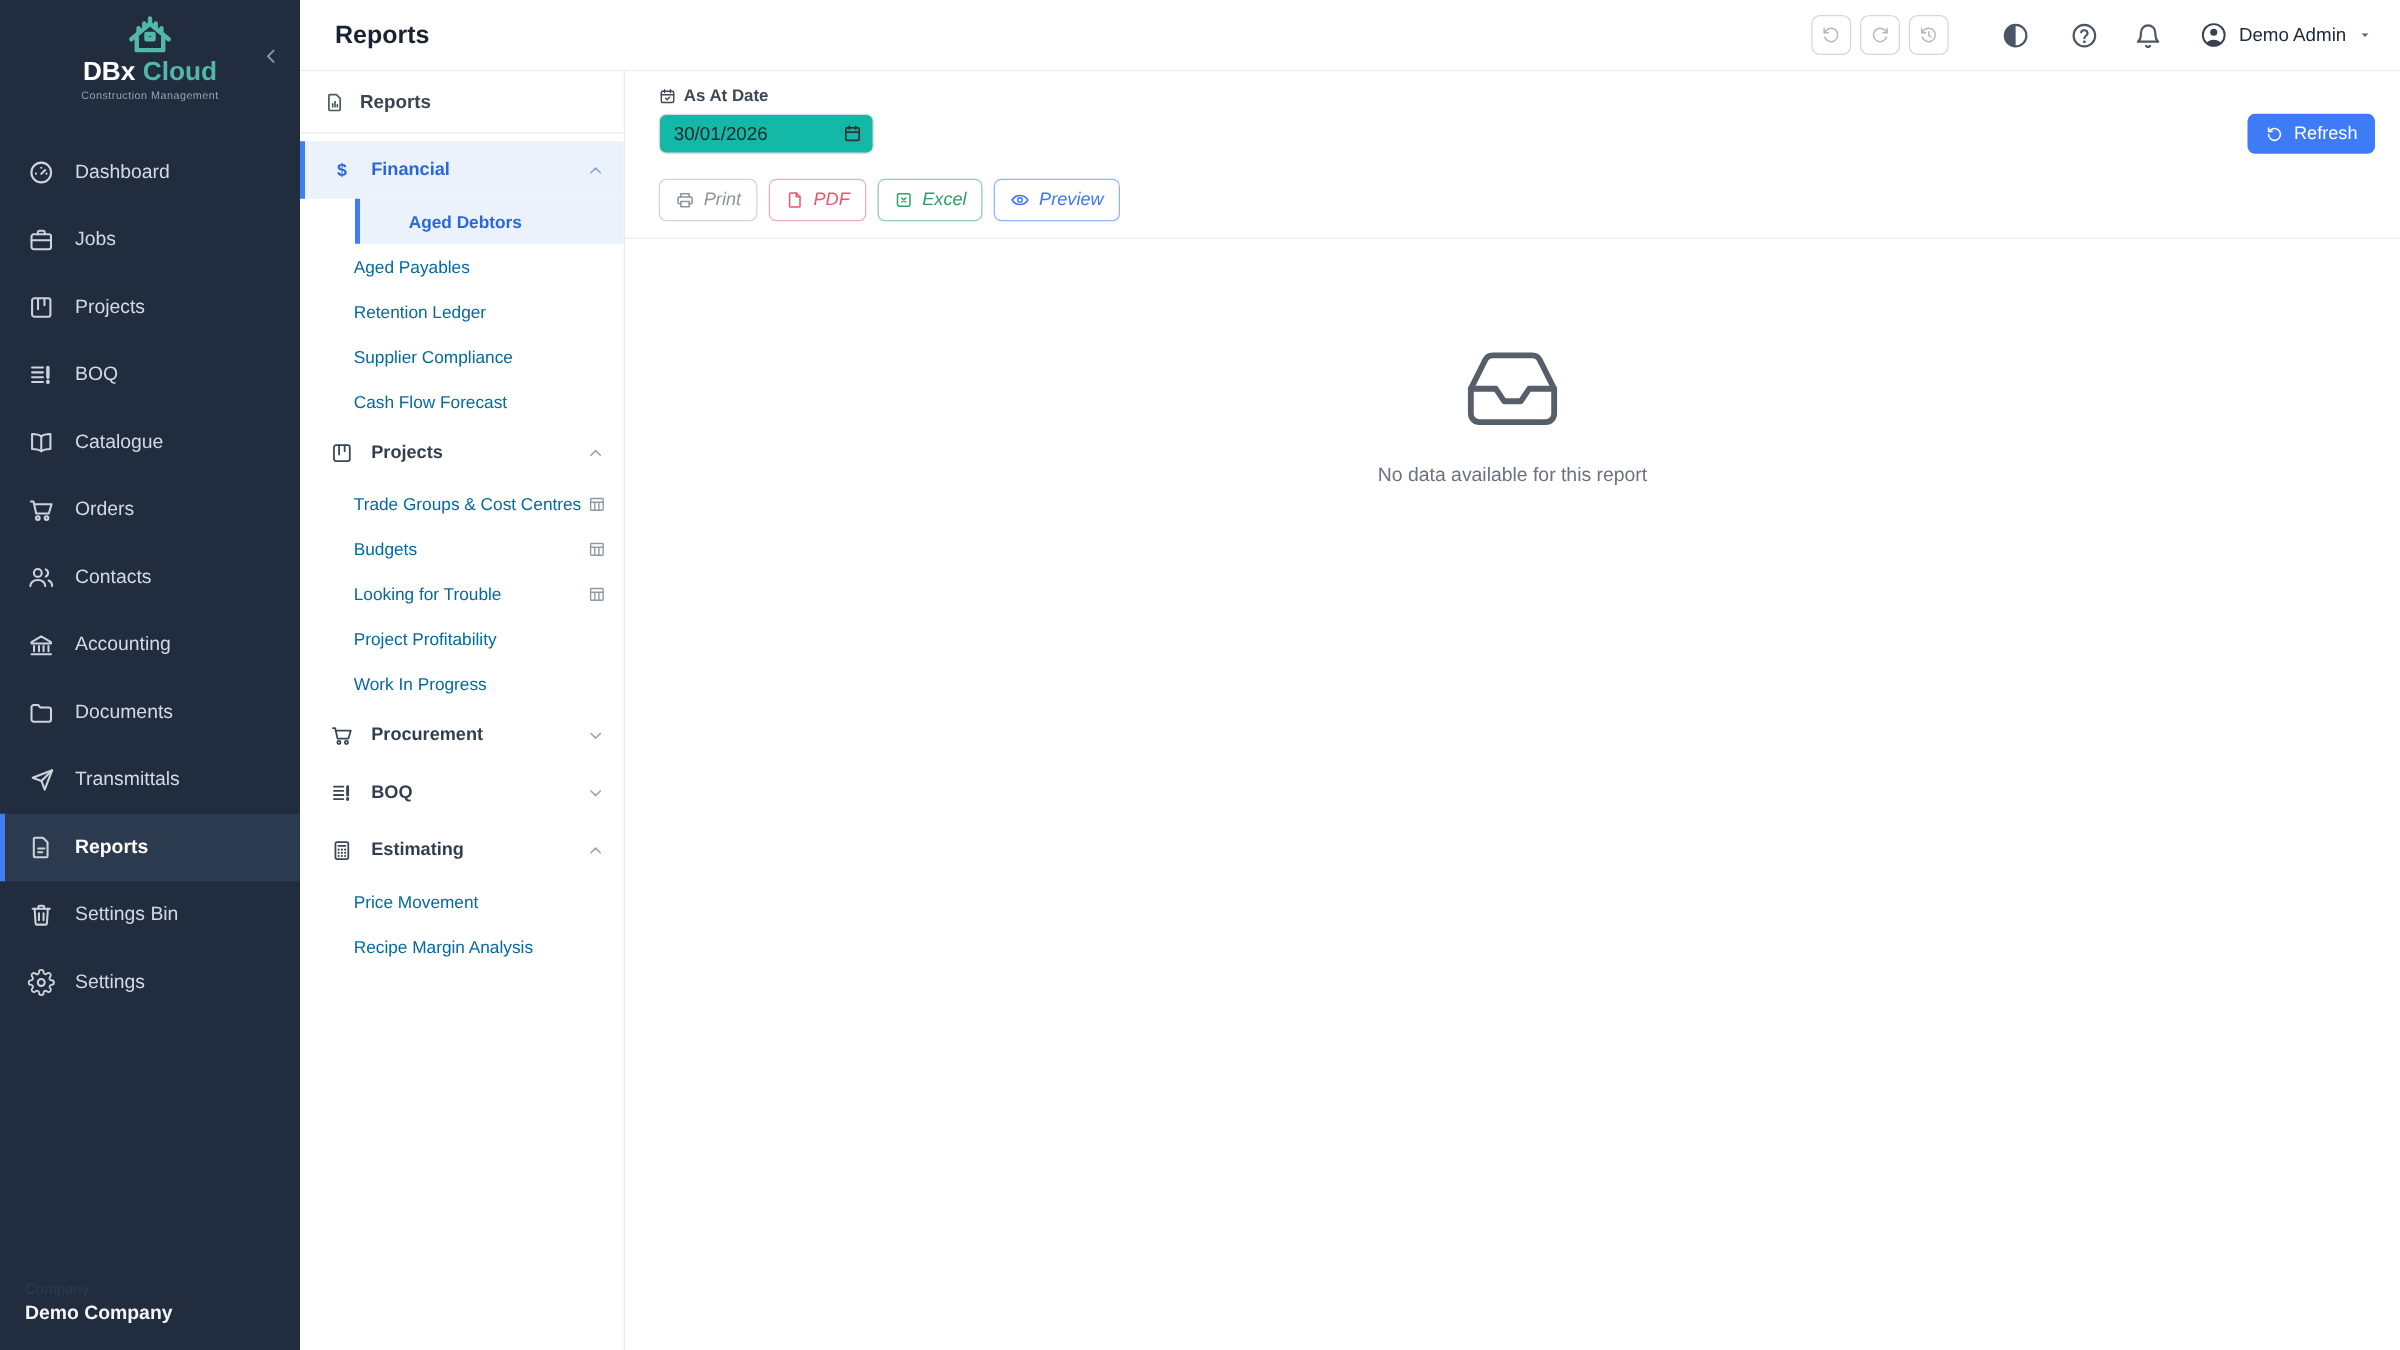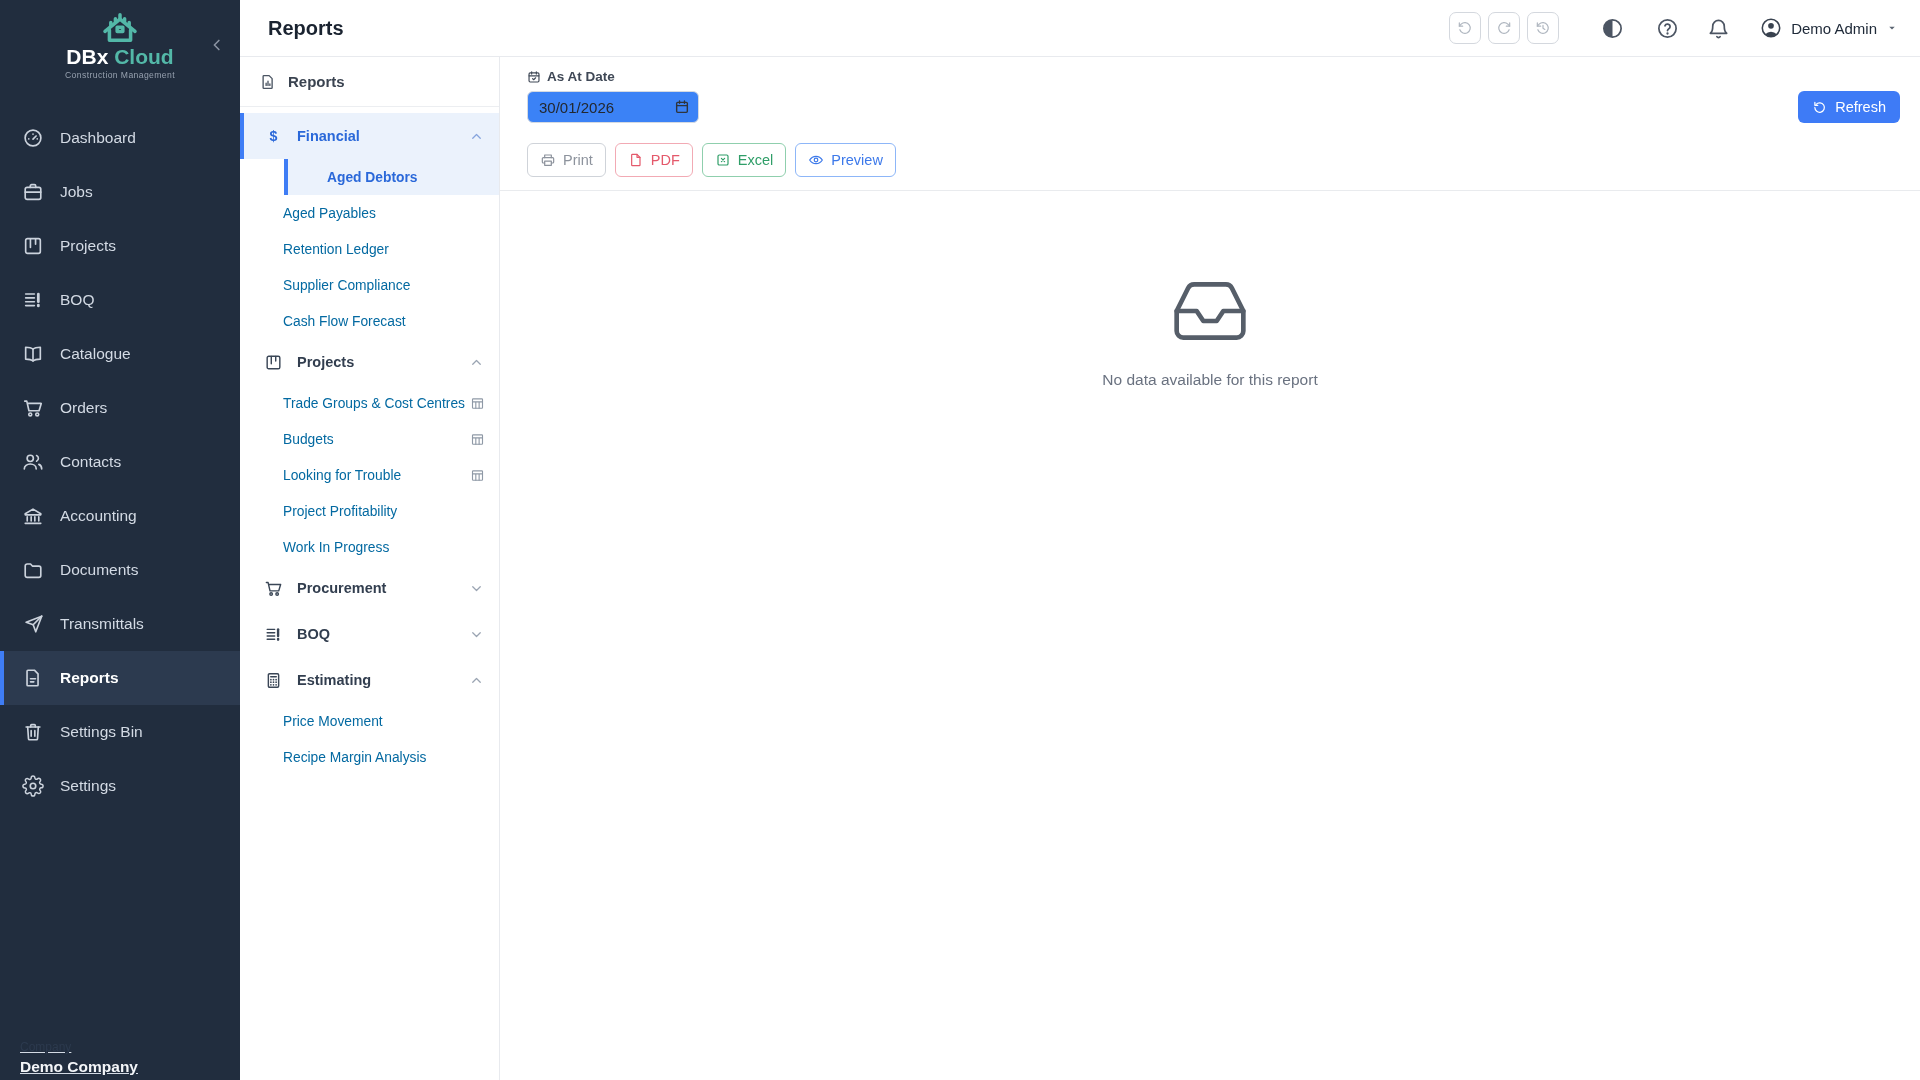--- a/index.html
+++ b/index.html
@@ -16,21 +16,21 @@
   .logo-text .accent{color:#53b8a8;text-align:right;}
   .logo-tagline{font-size:8.6px;color:#97a1af;letter-spacing:.4px;margin-top:4px;}
   .collapse-btn{position:absolute;right:14px;top:36px;color:#8a93a1;width:18px;height:18px;cursor:pointer;}
   .collapse-btn svg{width:18px;height:18px;}
   .nav{flex:1;padding-top:19px;}
   .nav-item{height:54px;display:flex;align-items:center;gap:16px;
     padding-left:18px;border-left:4px solid transparent;font-size:15.5px;color:#d3dae4;cursor:pointer;}
   .nav-item .nav-icon{width:22px;height:22px;display:inline-flex;color:#ccd3dd;}
   .nav-item .nav-icon svg{width:22px;height:22px;}
   .nav-item.active{background:#2c3a4f;border-left-color:#3f7df5;font-weight:bold;color:#fff;}
-  .company-area{padding:0 20px 4px;text-decoration:underline;}
+  .company-area{padding:0 20px 20px;}
   .company-label{font-size:12px;color:#2c3a4e;margin-bottom:4px;}
   .company-name{font-size:15.5px;font-weight:bold;color:#f3f5f8;}
 
   
   .main-col{flex:1;display:flex;flex-direction:column;min-width:0;}
   .topbar{height:56px;border-bottom:1px solid #e8eaee;background:#fff;
     display:flex;align-items:center;padding:0 22px 0 28px;}
   .page-title{font-size:20px;font-weight:bold;color:#1a2330;}
   .topbar-right{margin-left:auto;display:flex;align-items:center;}
   .hist-btn{width:30px;height:30px;border:1px solid #d4d8de;border-radius:7px;background:#fff;
@@ -76,29 +76,29 @@
 
   
   .content{flex:1;background:#fff;display:flex;flex-direction:column;min-width:0;}
   .toolbar{padding:12px 20px 0 27px;}
   .date-label{display:flex;align-items:center;gap:6px;font-size:13.5px;font-weight:bold;color:#3f4856;}
   .date-label .lbl-icon{display:inline-flex;color:#3f4856;}
   .date-label .lbl-icon svg{width:14px;height:14px;}
   .toolbar-row{display:flex;align-items:flex-end;justify-content:space-between;margin-top:7px;}
   .date-input{position:relative;width:172px;}
   .date-input input{width:100%;height:32px;box-sizing:border-box;border:1px solid #d5dae1;border-radius:6px;
-    padding:0 34px 0 11px;font-size:15px;color:#23282f;font-family:inherit;outline:none;background:#3b82f6;}
+    padding:0 34px 0 11px;font-size:15px;color:#23282f;font-family:inherit;outline:none;background:#14b8a6;}
   .cal-icon{position:absolute;right:9px;top:8px;display:inline-flex;color:#2f343c;pointer-events:none;}
   .cal-icon svg{width:16px;height:16px;}
   .refresh-btn{height:32px;padding:0 14px;background:#3e7bf6;border:none;border-radius:6px;color:#fff;
     font-size:14.5px;font-family:inherit;display:inline-flex;align-items:center;gap:8px;cursor:pointer;}
   .refresh-btn svg{width:15px;height:15px;}
   .export-row{display:flex;gap:9px;margin-top:20px;padding-left:27px;}
   .exp-btn{height:34px;padding:0 12px;border-radius:6px;background:#fff;font-size:14.5px;font-family:inherit;
-    display:inline-flex;align-items:center;gap:7px;cursor:pointer;}
+    display:inline-flex;align-items:center;gap:7px;cursor:pointer;font-style:italic;}
   .exp-btn svg{width:16px;height:16px;}
   .v-secondary{color:#8d939d;border:1px solid #cfd3d9;}
   .v-danger{color:#e4596b;border:1px solid #f2aab4;}
   .v-success{color:#2f9e68;border:1px solid #8fcfad;}
   .v-primary{color:#3c79ea;border:1px solid #8db6f8;}
   .content-divider{border:none;border-top:1px solid #e9ebee;margin:13px 0 0 0;}
   .empty-state{margin-top:80px;display:flex;flex-direction:column;align-items:center;}
   .empty-icon{color:#565e69;}
   .empty-icon svg{width:92px;height:80px;}
   .empty-text{margin-top:16px;font-size:15.5px;color:#6a7280;}

